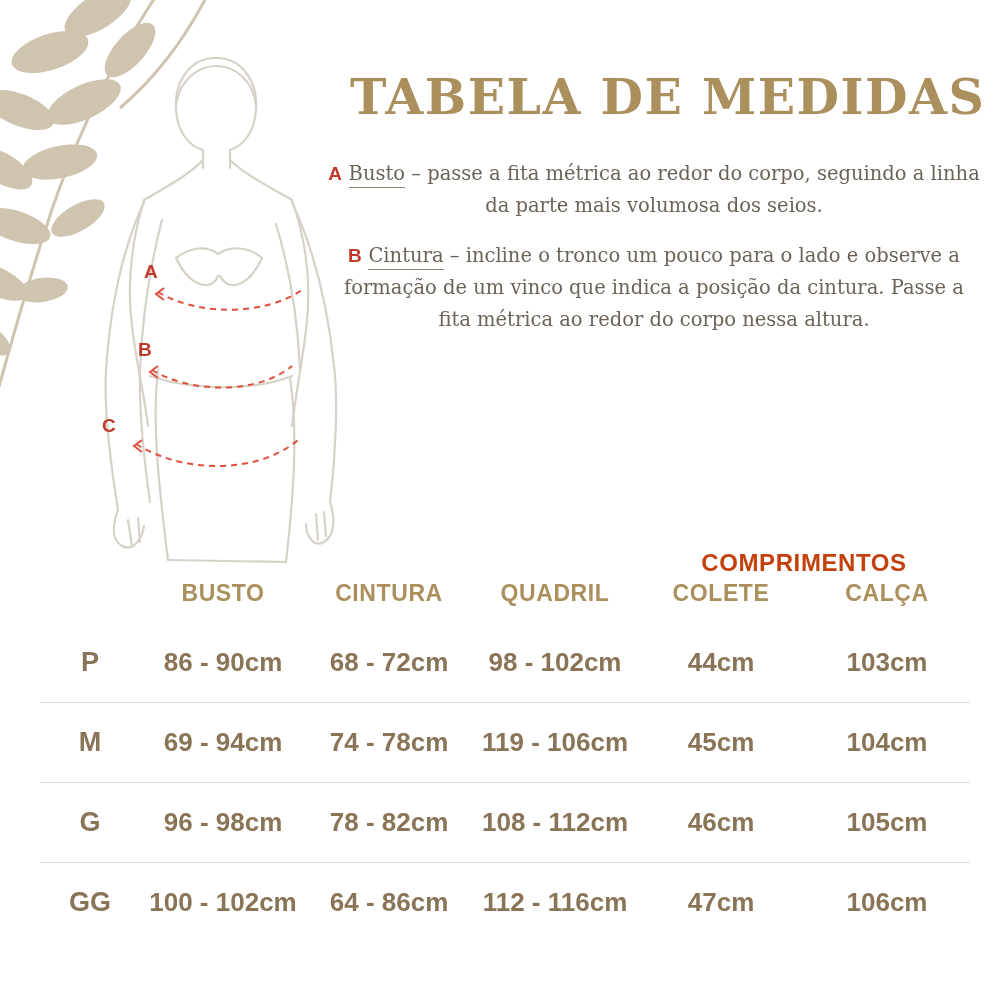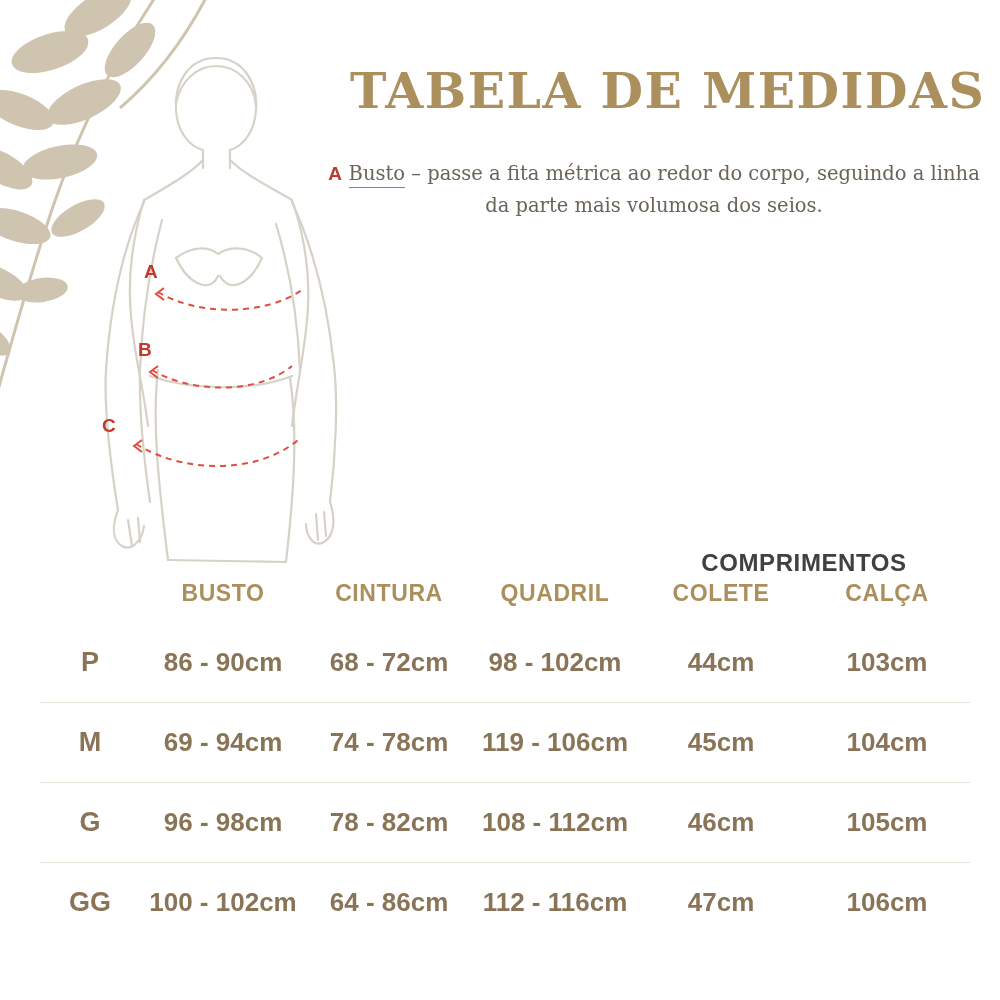--- a/index.html
+++ b/index.html
@@ -37,21 +37,21 @@
     left: 40px;
     top: 40px;
     width: 350px;
     height: 530px;
   }
 
   
   .title {
     position: absolute;
     left: 350px;
-    top: 62px;
+    top: 68px;
     width: 620px;
     text-align: center;
     font-family: "DejaVu Serif", serif;
     font-weight: bold;
     font-size: 49px;
     letter-spacing: 1.5px;
     color: #ab8f5d;
     white-space: nowrap;
   }
 
@@ -94,21 +94,21 @@
     width: 100%;
     border-collapse: collapse;
     table-layout: fixed;
   }
   .table-grid col.c-size  { width: 100px; }
   .table-grid col.c-col   { width: 166px; }
 
   .grp-head {
     font-size: 24px;
     font-weight: bold;
-    color: #404040;
+    color: #c2410c;
     letter-spacing: .6px;
     padding-bottom: 2px;
     font-family: "Liberation Sans", sans-serif;
   }
   .col-head {
     text-align: center;
     font-size: 23px;
     font-weight: bold;
     color: #ab8f5d;
     letter-spacing: .6px;
@@ -212,20 +212,24 @@
 
   <div class="title">TABELA DE MEDIDAS</div>
 
   <div class="instructions">
 
     <div class="para">
       <span class="letter">A</span>
       <span class="kw">Busto</span><span> – passe a fita métrica ao redor do corpo, seguindo a linha da parte mais volumosa dos seios.</span>
     </div>
 
+    <div class="para">
+      <span class="letter">B</span>
+      <span class="kw">Cintura</span><span> – incline o tronco um pouco para o lado e observe a formação de um vinco que indica a posição da cintura. Passe a fita métrica ao redor do corpo nessa altura.</span>
+    </div>
 
 
   </div>
 
   <div class="table">
     <table class="table-grid">
       <colgroup>
         <col class="c-size">
           <col class="c-col">
           <col class="c-col">

